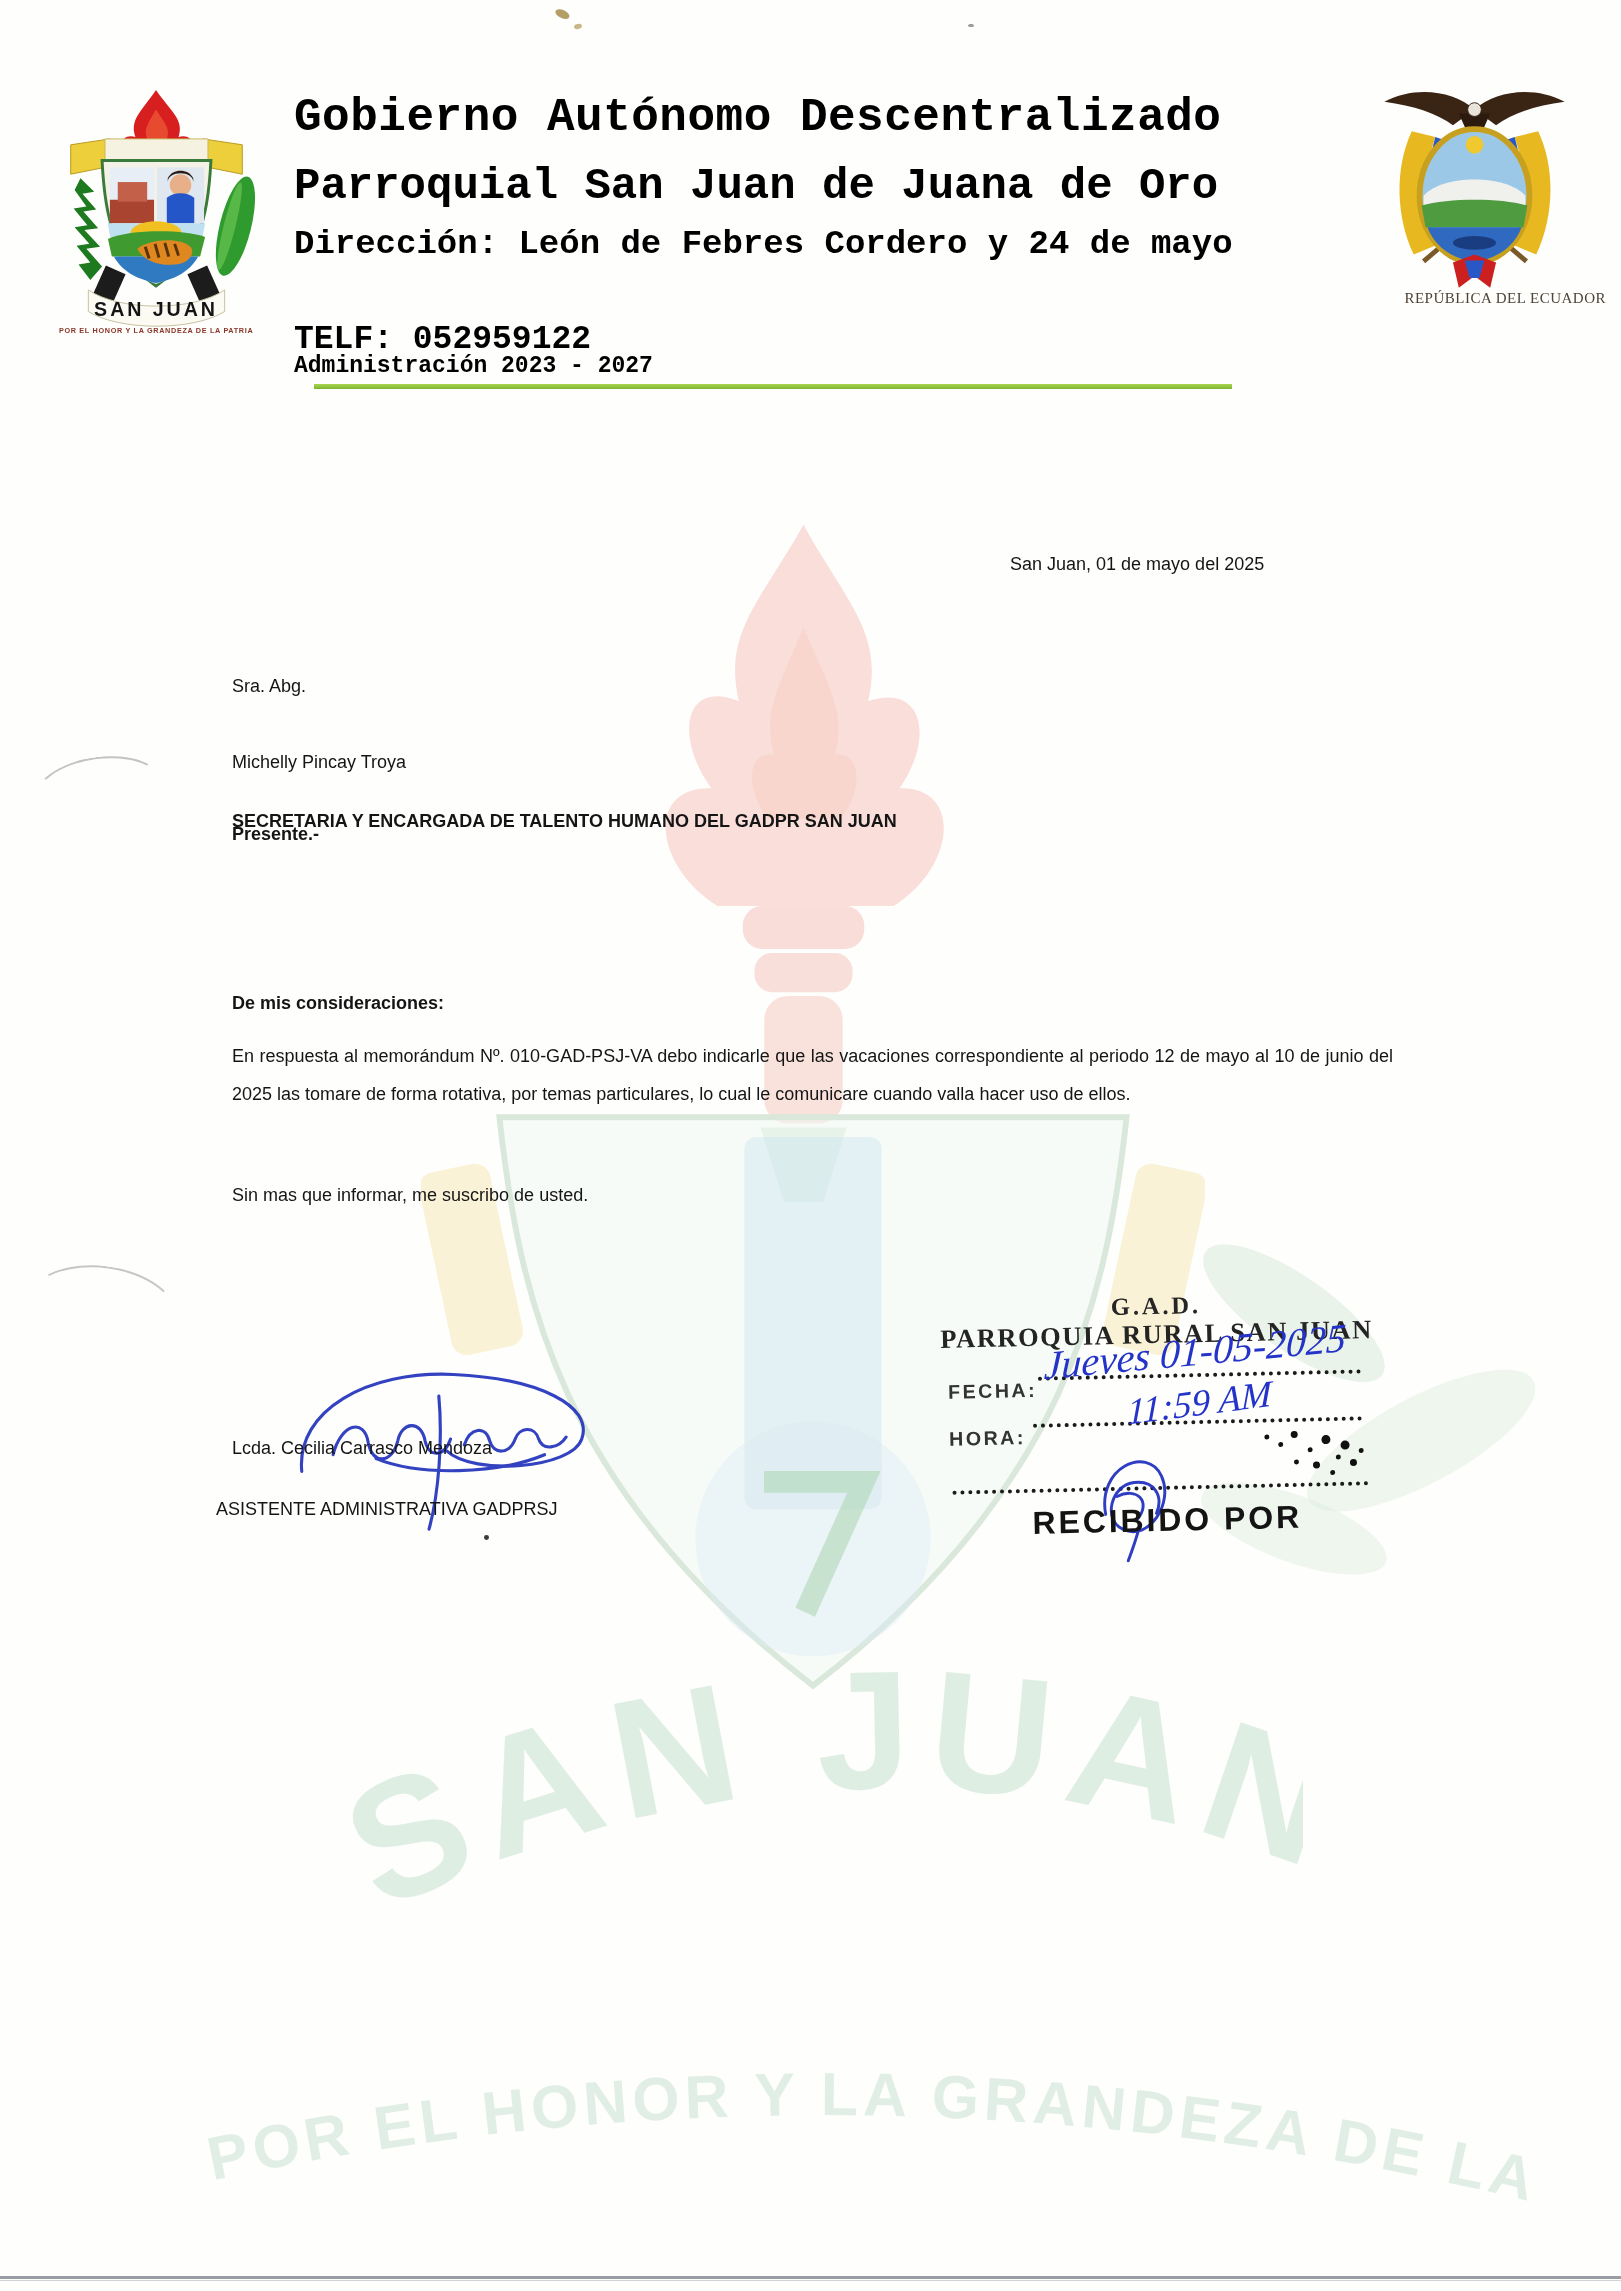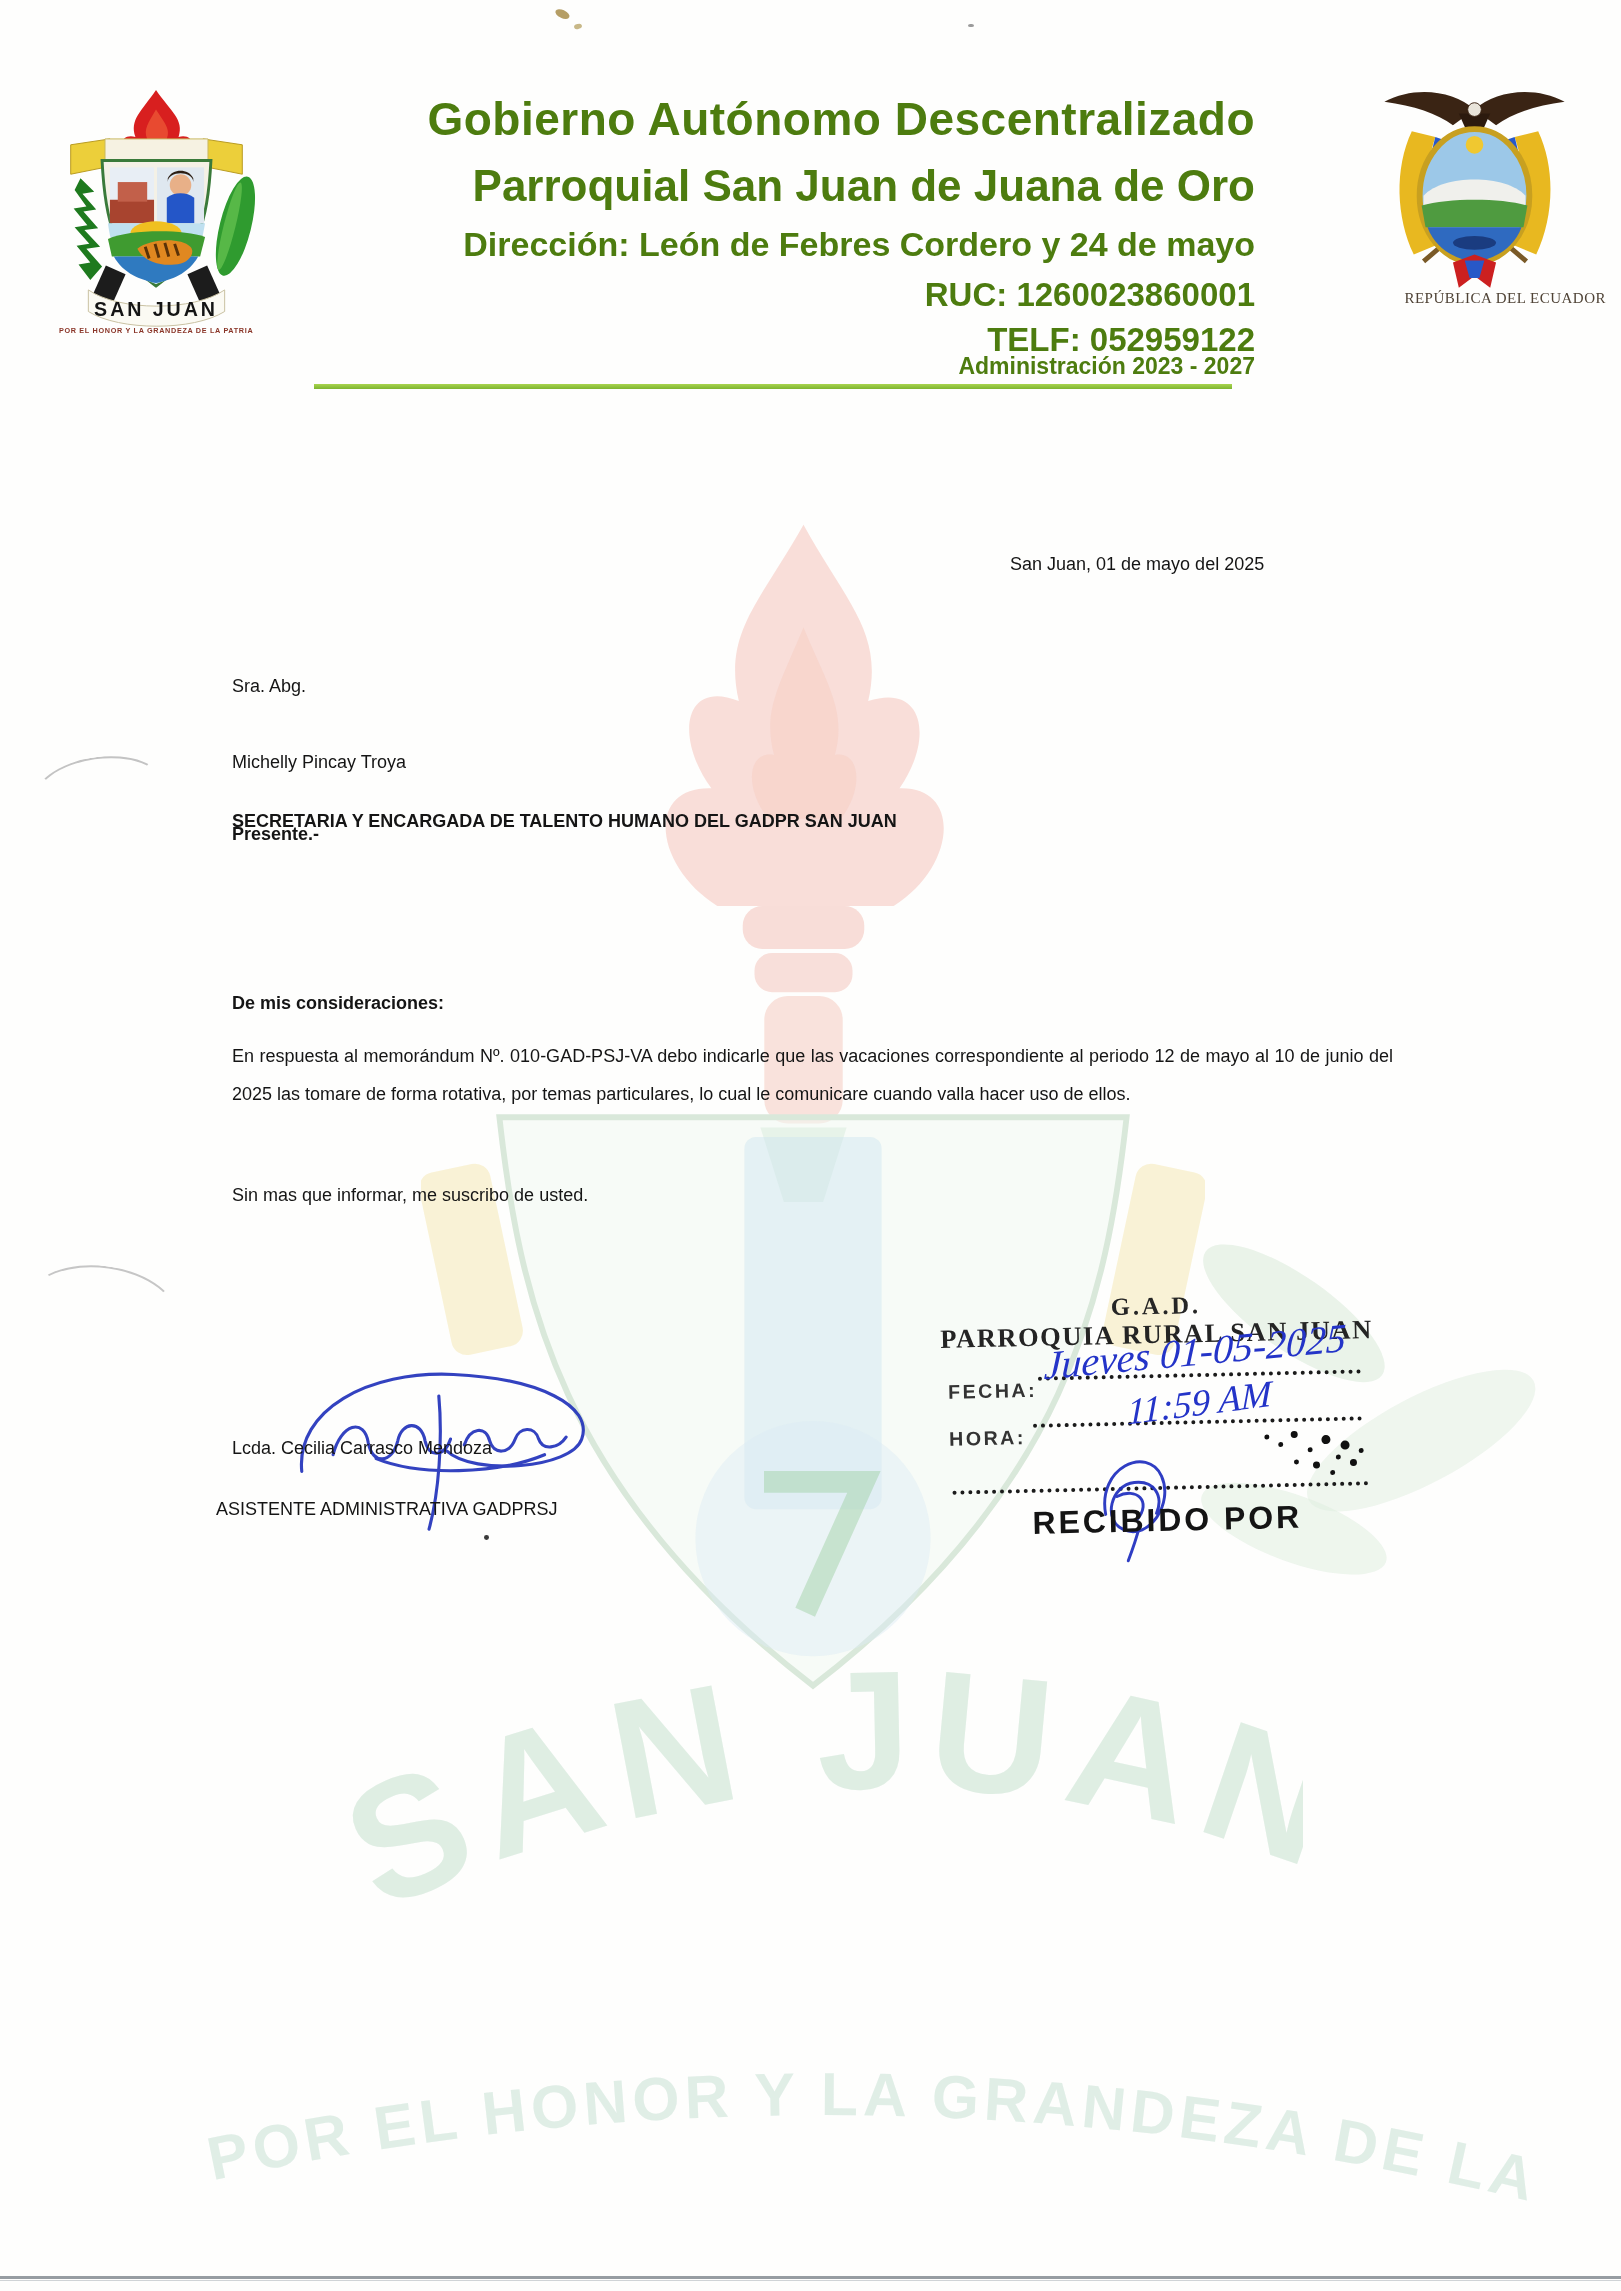--- a/index.html
+++ b/index.html
@@ -3,22 +3,22 @@
 <meta charset="utf-8">
 <style>
   html,body{margin:0;padding:0;background:#e8e8e8;}
   .page{
     position:relative; width:1621px; height:2292px; margin:0 auto;
     background:#fefefd; overflow:hidden;
     font-family:"Liberation Sans", sans-serif; color:#1a1a1a;
   }
   .abs{position:absolute;}
   
-  .hdr-line{position:absolute; left:294px; width:961px; text-align:right;
-    font-family:Liberation Sans, sans-serif; font-weight:bold; color:#4d7c0f;}
+  .hdr-line{position:absolute; left:294px; width:961px; text-align:left;
+    font-family:Liberation Mono, monospace; font-weight:bold; color:#000000;}
   .hdr-l1{top:92px;  font-size:46px; letter-spacing:0.5px;}
   .hdr-l2{top:161px; font-size:44px;}
   .hdr-l3{top:225px; font-size:34px;}
   .hdr-l4{top:276px; font-size:33px;}
   .hdr-l5{top:321px; font-size:33px;}
   .hdr-l6{top:353px; font-size:23px;}
   .hdr-rule{position:absolute; left:314px; top:384px; width:918px; height:4.9px;
     background:linear-gradient(#a9d44e,#7db530);}
   .logo-caption{position:absolute; left:1341px; top:290px; width:265px; text-align:right;
     font-family:"Liberation Serif", serif; font-size:15px; color:#4f4336; letter-spacing:0.5px;}
@@ -185,21 +185,20 @@
     <circle cx="122" cy="66" r="9" fill="#f0c830"></circle>
 
     <path d="M100,186 L122,178 L144,186 L138,212 L122,200 L106,212 Z" fill="#cc2020"></path>
     <path d="M112,184 L132,184 L127,202 L117,202 Z" fill="#2858c8"></path>
   </svg>
   <div class="logo-caption">REPÚBLICA DEL ECUADOR</div>
 
   <div class="hdr-line hdr-l1">Gobierno Autónomo Descentralizado</div>
   <div class="hdr-line hdr-l2">Parroquial San Juan de Juana de Oro</div>
   <div class="hdr-line hdr-l3">Dirección: León de Febres Cordero y 24 de mayo</div>
-  <div class="hdr-line hdr-l4">RUC: 1260023860001</div>
   <div class="hdr-line hdr-l5">TELF: 052959122</div>
   <div class="hdr-line hdr-l6">Administración 2023 - 2027</div>
   <div class="hdr-rule"></div>
 
   <div class="date-line body-text">San Juan, 01 de mayo del 2025</div>
 
   <div class="rcpt1 body-text">Sra. Abg.</div>
   <div class="rcpt2 body-text">Michelly Pincay Troya</div>
   <div class="rcpt3 body-text b">SECRETARIA Y ENCARGADA DE TALENTO HUMANO DEL GADPR SAN JUAN</div>
   <div class="rcpt4 body-text b">Presente.-</div>

